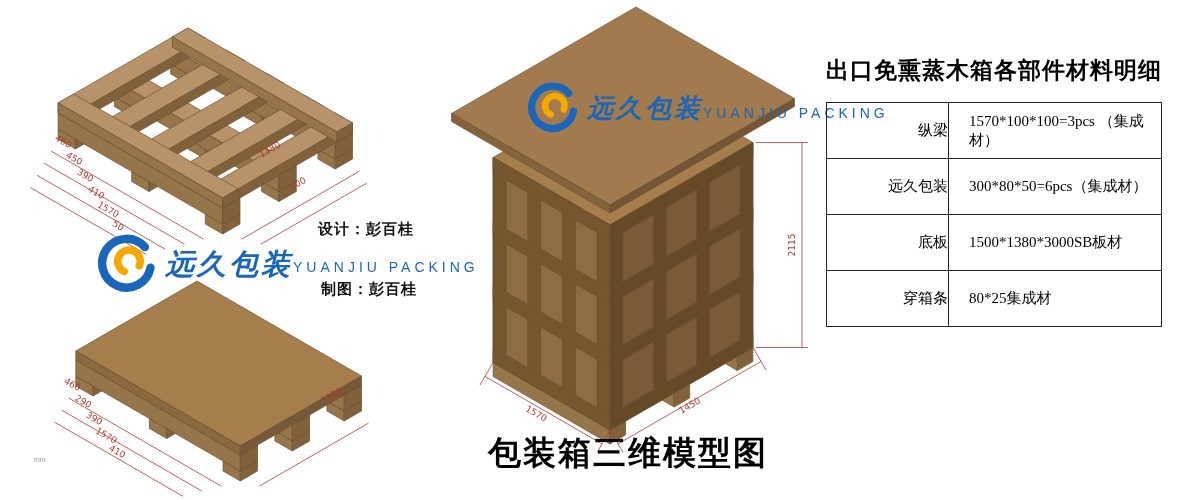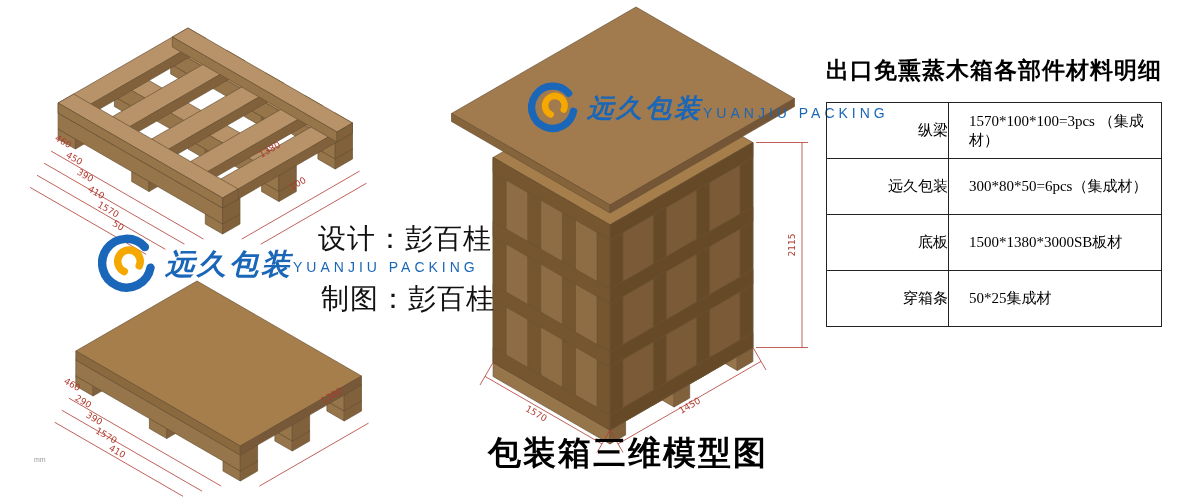--- a/index.html
+++ b/index.html
@@ -11,21 +11,21 @@
        font-family:"DejaVu Sans",sans-serif;transform-origin:center}
   
   .logo{position:absolute;display:flex;align-items:center;gap:7px}
   .logo .swirl{width:60px;height:60px;flex:0 0 auto}
   .logo-lid .swirl{width:52px;height:52px}
   .logo-text{display:flex;flex-direction:row}
   .logo-name{color:#1a66b8;font-weight:bold;font-style:italic;font-size:29px;line-height:32px;letter-spacing:3px}
   .logo-lid .logo-name{font-size:26px;line-height:28px}
   .logo-sub{color:#1a66b8;font-size:14px;letter-spacing:4px;margin-top:11px}
   
-  .credit{position:absolute;font-size:28px;font-weight:400;color:#111;letter-spacing:1px}
+  .credit{position:absolute;font-size:15px;font-weight:700;color:#111;letter-spacing:1px}
   
   .sheet-title{position:absolute;left:628px;top:431px;transform:translateX(-50%);
     font-size:33px;font-weight:bold;color:#000;letter-spacing:2px;white-space:nowrap}
   
   .materials{position:absolute;left:826px;top:55px;width:336px}
   .materials-title{text-align:center;font-family:"Liberation Serif",serif;font-weight:bold;
     font-size:23px;letter-spacing:1px;color:#000;margin-bottom:16px;white-space:nowrap}
   .materials table{border-collapse:collapse;width:100%;table-layout:fixed}
   .materials td{border:1px solid #222;height:56px;font-family:"Liberation Serif",serif;
     font-size:15px;color:#000;vertical-align:middle}
@@ -229,21 +229,21 @@
     <tr>
       <td class="part">远久包装</td>
       <td class="spec">300*80*50=6pcs（集成材）</td>
     </tr>
     <tr>
       <td class="part">底板</td>
       <td class="spec">1500*1380*3000SB板材</td>
     </tr>
     <tr>
       <td class="part">穿箱条</td>
-      <td class="spec">50*25集成材</td>
+      <td class="spec">80*25集成材</td>
     </tr>
   </tbody>
     </table>
 </div>
 
 <span class="dim" style="left:63px;top:142px;transform:translate(-50%,-50%) rotate(30deg)">460</span>
 <span class="dim" style="left:74px;top:159px;transform:translate(-50%,-50%) rotate(30deg)">450</span>
 <span class="dim" style="left:85px;top:176px;transform:translate(-50%,-50%) rotate(30deg)">390</span>
 <span class="dim" style="left:96px;top:193px;transform:translate(-50%,-50%) rotate(30deg)">410</span>
 <span class="dim" style="left:108px;top:210px;transform:translate(-50%,-50%) rotate(30deg)">1570</span>

